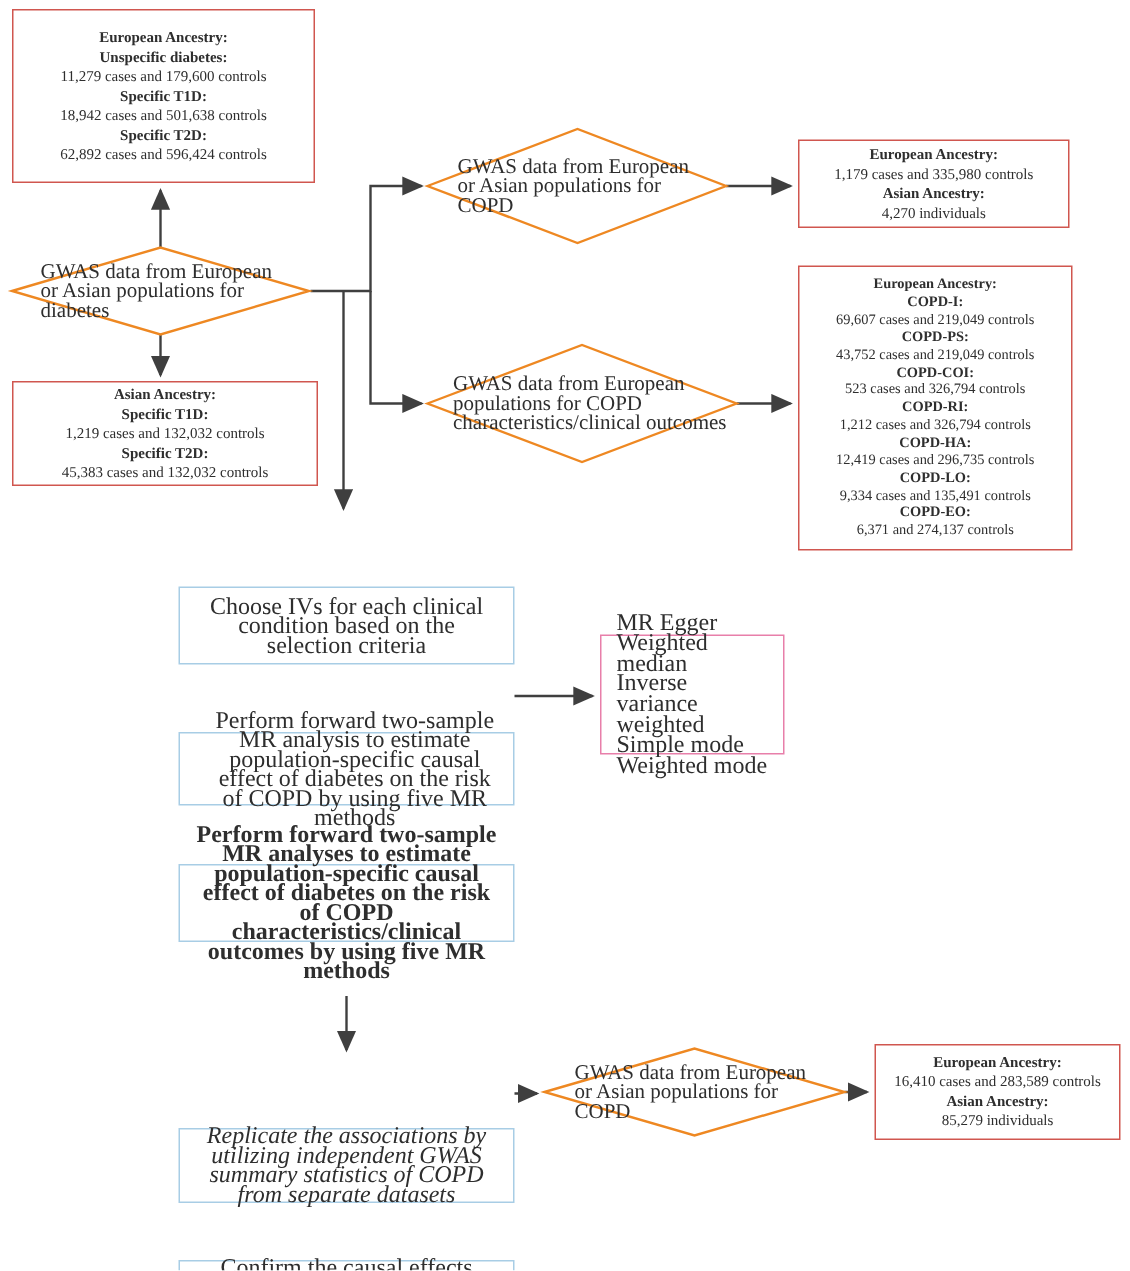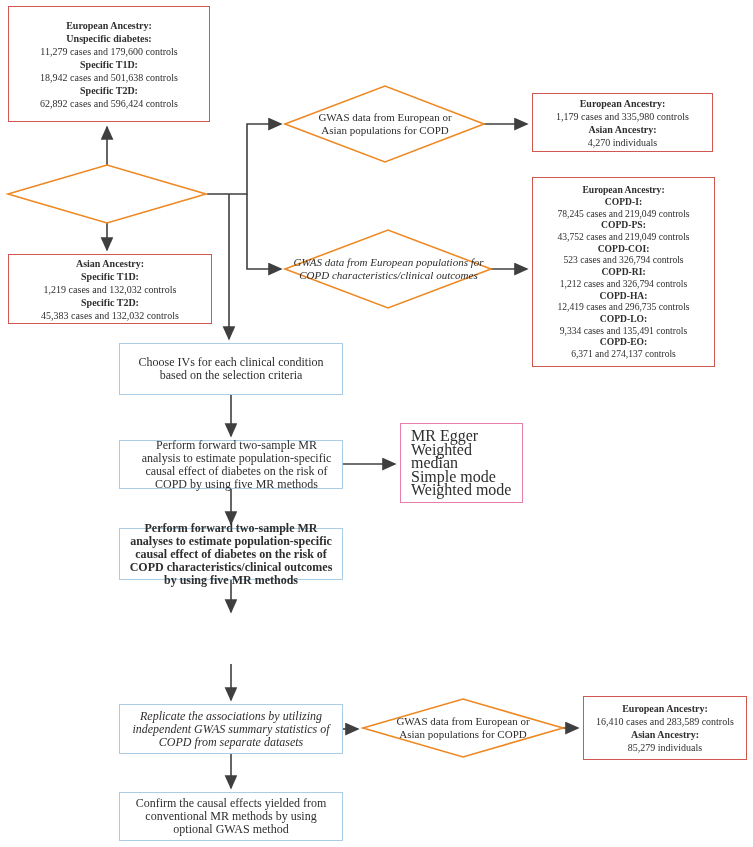--- a/index.html
+++ b/index.html
@@ -12,28 +12,28 @@
   .conn{stroke:var(--arrow,#3f3f3f);stroke-width:1.6;fill:none;}
   .arrowhead{fill:var(--arrow,#3f3f3f);}
   .node{
     position:absolute;box-sizing:border-box;background:#ffffff;
     display:flex;flex-direction:column;align-items:center;justify-content:center;
     text-align:center;
   }
   .red{border:1px solid var(--red,#d0564f);font-size:10px;line-height:13px;padding:2px 0;}
   .red .h{font-weight:bold;}
   .copd-big{font-size:9.6px;line-height:11.7px;}
-  .blue{border:1px solid var(--blue,#a8cde5);font-size:12px;line-height:13px;padding:2px 9px;}
+  .blue{border:1px solid var(--blue,#a8cde5);font-size:16px;line-height:13px;padding:2px 9px;margin-top:48px;}
   .pink{
     border:1px solid var(--pink,#e87faa);align-items:flex-start;text-align:left;
     font-size:16px;line-height:13.6px;padding:6px 10px;justify-content:center;
   }
   .dlabel{
     position:absolute;display:flex;align-items:center;justify-content:center;
-    text-align:center;font-size:11px;line-height:13px;background:transparent;
+    font-size:14px;line-height:13px;background:transparent;
   }
 </style>
 </head>
 <body>
 
 <div class="canvas">
 
   <svg class="layer" viewBox="0 0 753 847">
     <defs>
       <marker id="arr" markerWidth="10" markerHeight="9" refX="8" refY="4" orient="auto">
@@ -56,22 +56,23 @@
     <line class="conn" x1="343" y1="729" x2="358" y2="729" marker-end="url(#arr)"></line>
     <line class="conn" x1="563" y1="728" x2="578" y2="728" marker-end="url(#arr)"></line>
     <line class="conn" x1="231" y1="754" x2="231" y2="788" marker-end="url(#arr)"></line>
 
     <polygon class="diamond" points="8,194 107,165 206,194 107,223"></polygon>
     <polygon class="diamond" points="285,124 385,86 484,124 385,162"></polygon>
     <polygon class="diamond" points="285,269 388,230 491,269 388,308"></polygon>
     <polygon class="diamond" points="363,728 463,699 563,728 463,757"></polygon>
   </svg>
 
+  <div class="dlabel" style="left:27px;top:170px;width:160px;height:48px;">GWAS data from European or Asian populations for diabetes</div>
   <div class="dlabel" style="left:305px;top:100px;width:160px;height:48px;">GWAS data from European or Asian populations for COPD</div>
-  <div class="dlabel" style="left:291px;top:245px;width:195px;height:48px;font-style:italic;">GWAS data from European populations for COPD characteristics/clinical outcomes</div>
+  <div class="dlabel" style="left:302px;top:245px;width:195px;height:48px;">GWAS data from European populations for COPD characteristics/clinical outcomes</div>
   <div class="dlabel" style="left:383px;top:704px;width:160px;height:48px;">GWAS data from European or Asian populations for COPD</div>
 
   <div class="node red" style="left:8px;top:6px;width:202px;height:116px;">
     <div class="h">European Ancestry:</div>
     <div class="h">Unspecific diabetes:</div>
     <div>11,279 cases and 179,600 controls</div>
     <div class="h">Specific T1D:</div>
     <div>18,942 cases and 501,638 controls</div>
     <div class="h">Specific T2D:</div>
     <div>62,892 cases and 596,424 controls</div>
@@ -88,21 +89,21 @@
   <div class="node red" style="left:532px;top:93px;width:181px;height:59px;">
     <div class="h">European Ancestry:</div>
     <div>1,179 cases and 335,980 controls</div>
     <div class="h">Asian Ancestry:</div>
     <div>4,270 individuals</div>
   </div>
 
   <div class="node red copd-big" style="left:532px;top:177px;width:183px;height:190px;">
     <div class="h">European Ancestry:</div>
     <div class="h">COPD-I:</div>
-    <div>78,245 cases and 219,049 controls</div>
+    <div>69,607 cases and 219,049 controls</div>
     <div class="h">COPD-PS:</div>
     <div>43,752 cases and 219,049 controls</div>
     <div class="h">COPD-COI:</div>
     <div>523 cases and 326,794 controls</div>
     <div class="h">COPD-RI:</div>
     <div>1,212 cases and 326,794 controls</div>
     <div class="h">COPD-HA:</div>
     <div>12,419 cases and 296,735 controls</div>
     <div class="h">COPD-LO:</div>
     <div>9,334 cases and 135,491 controls</div>
@@ -134,17 +135,18 @@
     <div>Replicate the associations by utilizing independent GWAS summary statistics of COPD from separate datasets</div>
   </div>
 
   <div class="node blue" style="left:119px;top:792px;width:224px;height:49px;">
     <div>Confirm the causal effects yielded from conventional MR methods by using optional GWAS method</div>
   </div>
 
   <div class="node pink" style="left:400px;top:423px;width:123px;height:80px;">
     <div>MR Egger</div>
     <div>Weighted median</div>
+    <div>Inverse variance weighted</div>
     <div>Simple mode</div>
     <div>Weighted mode</div>
   </div>
 
 </div>
 
 </body></html>

